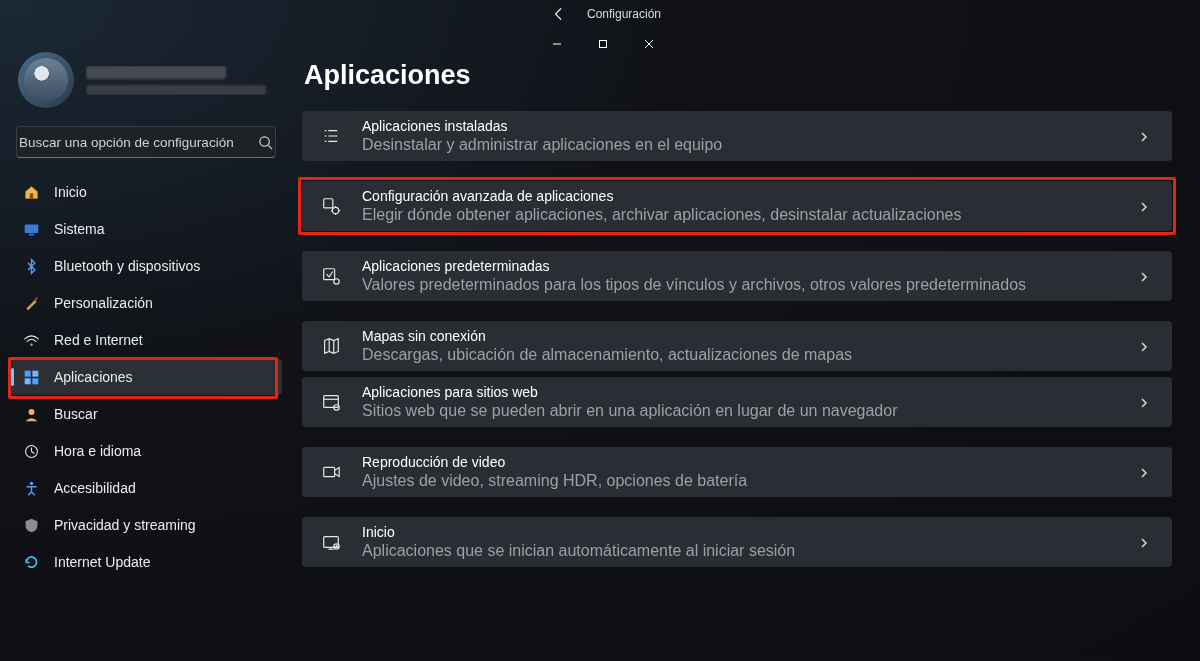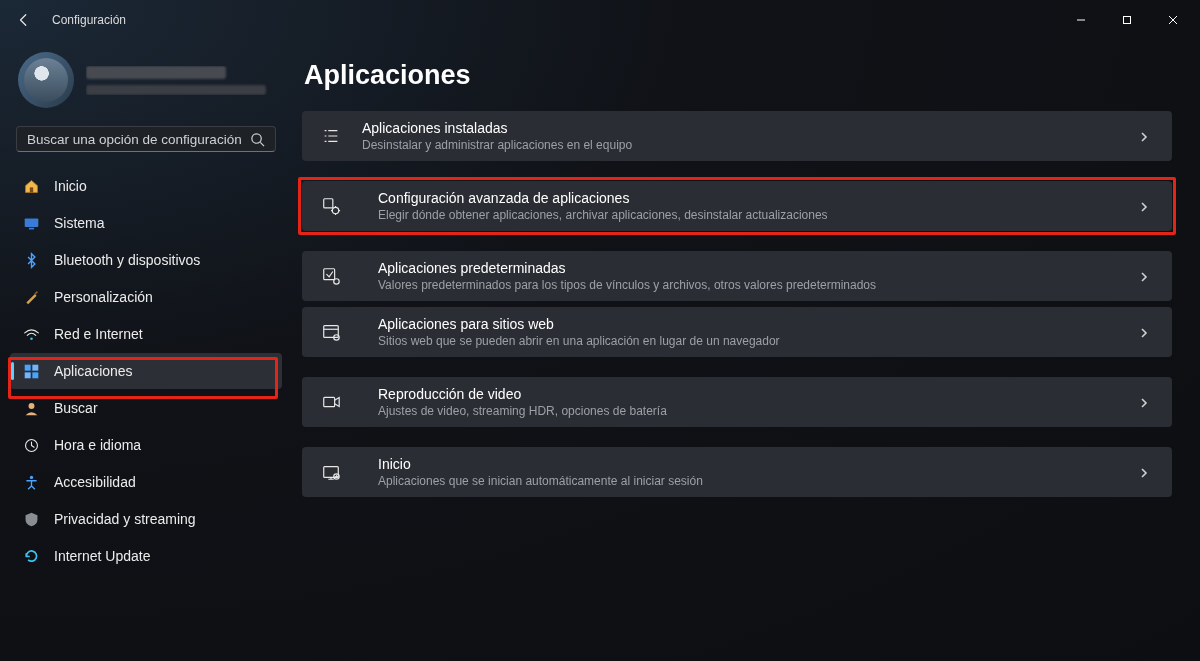--- a/index.html
+++ b/index.html
@@ -19,20 +19,21 @@
     font-family: "Segoe UI", Arial, sans-serif;
     color: var(--text);
     overflow:hidden;
     position:relative;
   }
 
   
   .titlebar {
     height:40px; display:flex; align-items:center; justify-content:space-between;
     padding: 0 4px 0 10px;
+    flex-direction: column;
   }
   .titlebar-left { display:flex; align-items:center; gap:14px; }
   .back-btn { width:28px; height:28px; display:flex; align-items:center; justify-content:center; cursor:pointer; border-radius:4px;}
   .back-btn svg { width:14px; height:14px; }
   .app-title { font-size:12px; color:#dcdcdc; }
   .win-controls { display:flex; }
   .win-btn { width:46px; height:32px; display:flex; align-items:center; justify-content:center; cursor:pointer;}
   .win-btn svg { width:10px; height:10px; stroke:#ffffff; stroke-width:1; fill:none; }
 
   
@@ -41,23 +42,23 @@
   
   .sidebar { width:288px; padding: 6px 6px 6px 10px; display:flex; flex-direction:column; }
   .profile { display:flex; align-items:center; gap:12px; padding:6px 8px 14px 8px; }
   .avatar { width:56px; height:56px; border-radius:50%; background:linear-gradient(135deg,#4a6b8a,#2a3a4a); flex:0 0 auto; position:relative; overflow:hidden;}
   .avatar::after{content:"";position:absolute;inset:6px;border-radius:50%;background:radial-gradient(circle at 40% 35%, #dfe6ec 0 18%, transparent 19%), linear-gradient(180deg,#6c8196,#3a4d5e);}
   .profile-text { flex:1; overflow:hidden; }
   .profile-name { height:13px; width:140px; background:#474a50; border-radius:3px; margin-bottom:6px; filter:blur(1px); }
   .profile-mail { height:10px; width:180px; background:#3b3e44; border-radius:3px; filter:blur(1px);}
 
   .searchbox {
-    margin:4px 6px 14px 6px; height:26px;
+    margin:4px 6px 14px 6px; height:32px;
     background:#1e2126; border:1px solid #3a3d43; border-bottom:1px solid #6e7177;
-    border-radius:4px; display:flex; align-items:center; padding:0 10px;
+    border-radius:4px; display:flex; align-items:center; padding:0 2px;
     color:#cfd1d5; font-size:13.5px; justify-content:space-between;
   }
   .searchbox span { color:#cfd1d5; }
   .searchbox svg { width:15px; height:15px; }
 
   .nav { display:flex; flex-direction:column; gap:1px; margin-top:2px;}
   .nav-item {
     display:flex; align-items:center; gap:14px; height:36px;
     padding:0 12px; border-radius:4px; cursor:pointer; font-size:14px;
     color:#ececec;
@@ -74,26 +75,26 @@
 
   
   .main { flex:1; padding:14px 28px 10px 14px; overflow:hidden;}
   .page-title { font-size:27px; font-weight:600; margin:6px 0 20px 2px; }
   .cards { display:flex; flex-direction:column; gap:4px; }
   .card {
     background:var(--bg-card); border-radius:4px; height:50px;
     display:flex; align-items:center; padding:0 20px 0 18px; cursor:pointer;
     position:relative;
   }
-  .card + .card { margin-top:2px;gap:16px; }
+  .card + .card { margin-top:2px; }
   .card .c-icon { width:22px; height:22px; margin-right:20px; display:flex; align-items:center; justify-content:center; flex:0 0 22px;}
   .card .c-icon svg { width:20px; height:20px; stroke:#e8e8e8; fill:none; stroke-width:1.3;}
   .card .c-text { flex:1; }
   .card .c-title { font-size:14px; color:#ffffff; line-height:1.2;}
-  .card .c-sub { font-size:12px; color:var(--text-dim); margin-top:2px;}
+  .card .c-sub { font-size:16px; color:var(--text-dim); margin-top:2px;}
   .card .chev { width:14px; height:14px; }
   .card .chev svg { width:12px; height:12px; stroke:#d0d0d0; stroke-width:1.6; fill:none;}
   .card.group-start { margin-top:16px; }
   .card-hl { position:absolute; inset:-4px; border:3px solid var(--highlight); border-radius:2px; pointer-events:none;}
 </style>
 </head>
 <body>
 
 <div class="titlebar">
   <div class="titlebar-left">
@@ -289,20 +290,35 @@
             </svg>
           </span>
           <div class="c-text">
             <div class="c-title">Aplicaciones predeterminadas</div>
             <div class="c-sub">Valores predeterminados para los tipos de vínculos y archivos, otros valores predeterminados</div>
           </div>
           <span class="chev"><svg viewBox="0 0 12 12">
               <path d="M4 2 L8 6 L4 10"></path>
             </svg></span>
         </div>
+        <div class="card group-start">
+          <span class="c-icon">
+            <svg viewBox="0 0 22 22">
+              <path d="M4 5 L9 3 L14 5 L19 3 V17 L14 19 L9 17 L4 19 Z"></path>
+              <path d="M9 3 V17 M14 5 V19"></path>
+            </svg>
+          </span>
+          <div class="c-text">
+            <div class="c-title">Mapas sin conexión</div>
+            <div class="c-sub">Descargas, ubicación de almacenamiento, actualizaciones de mapas</div>
+          </div>
+          <span class="chev"><svg viewBox="0 0 12 12">
+              <path d="M4 2 L8 6 L4 10"></path>
+            </svg></span>
+        </div>
         <div class="card">
           <span class="c-icon">
             <svg viewBox="0 0 22 22">
               <rect x="3" y="4" width="16" height="13" rx="1"></rect>
               <path d="M3 8 H19"></path>
               <circle cx="17" cy="17" r="3"></circle>
             </svg>
           </span>
           <div class="c-text">
             <div class="c-title">Aplicaciones para sitios web</div>

